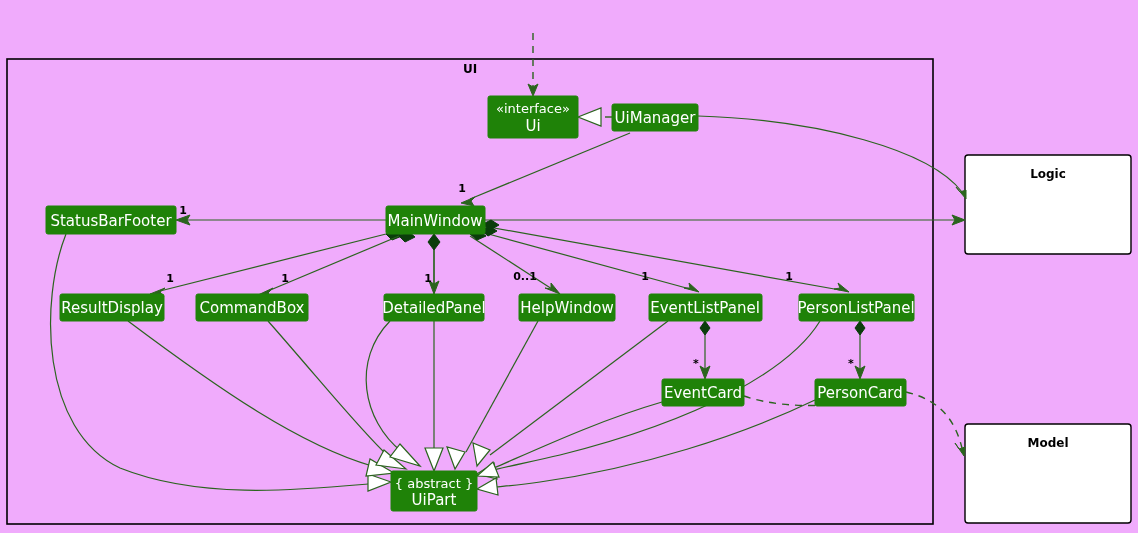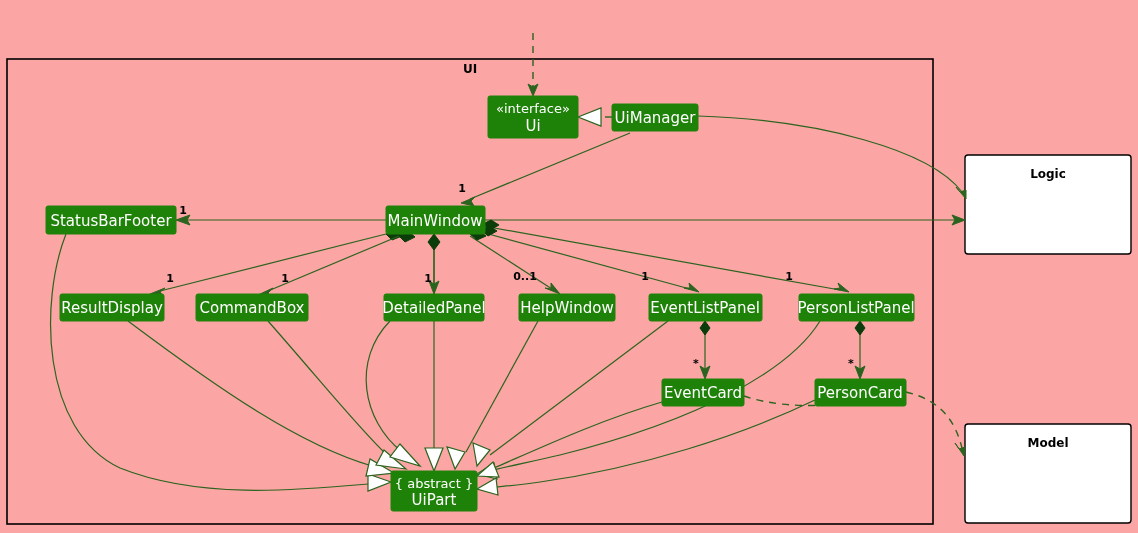--- a/index.html
+++ b/index.html
@@ -4,21 +4,21 @@
 <style>
   html, body {
     margin: 0;
     padding: 0;
     background: #ffffff;
   }
   #canvas {
     position: relative;
     width: 1138px;
     height: 533px;
-    background: #fca5a5;
+    background: #f0abfc;
     font-family: "DejaVu Sans", sans-serif;
     overflow: hidden;
   }
   svg.diagram {
     position: absolute;
     left: 0;
     top: 0;
     width: 1138px;
     height: 533px;
   }

